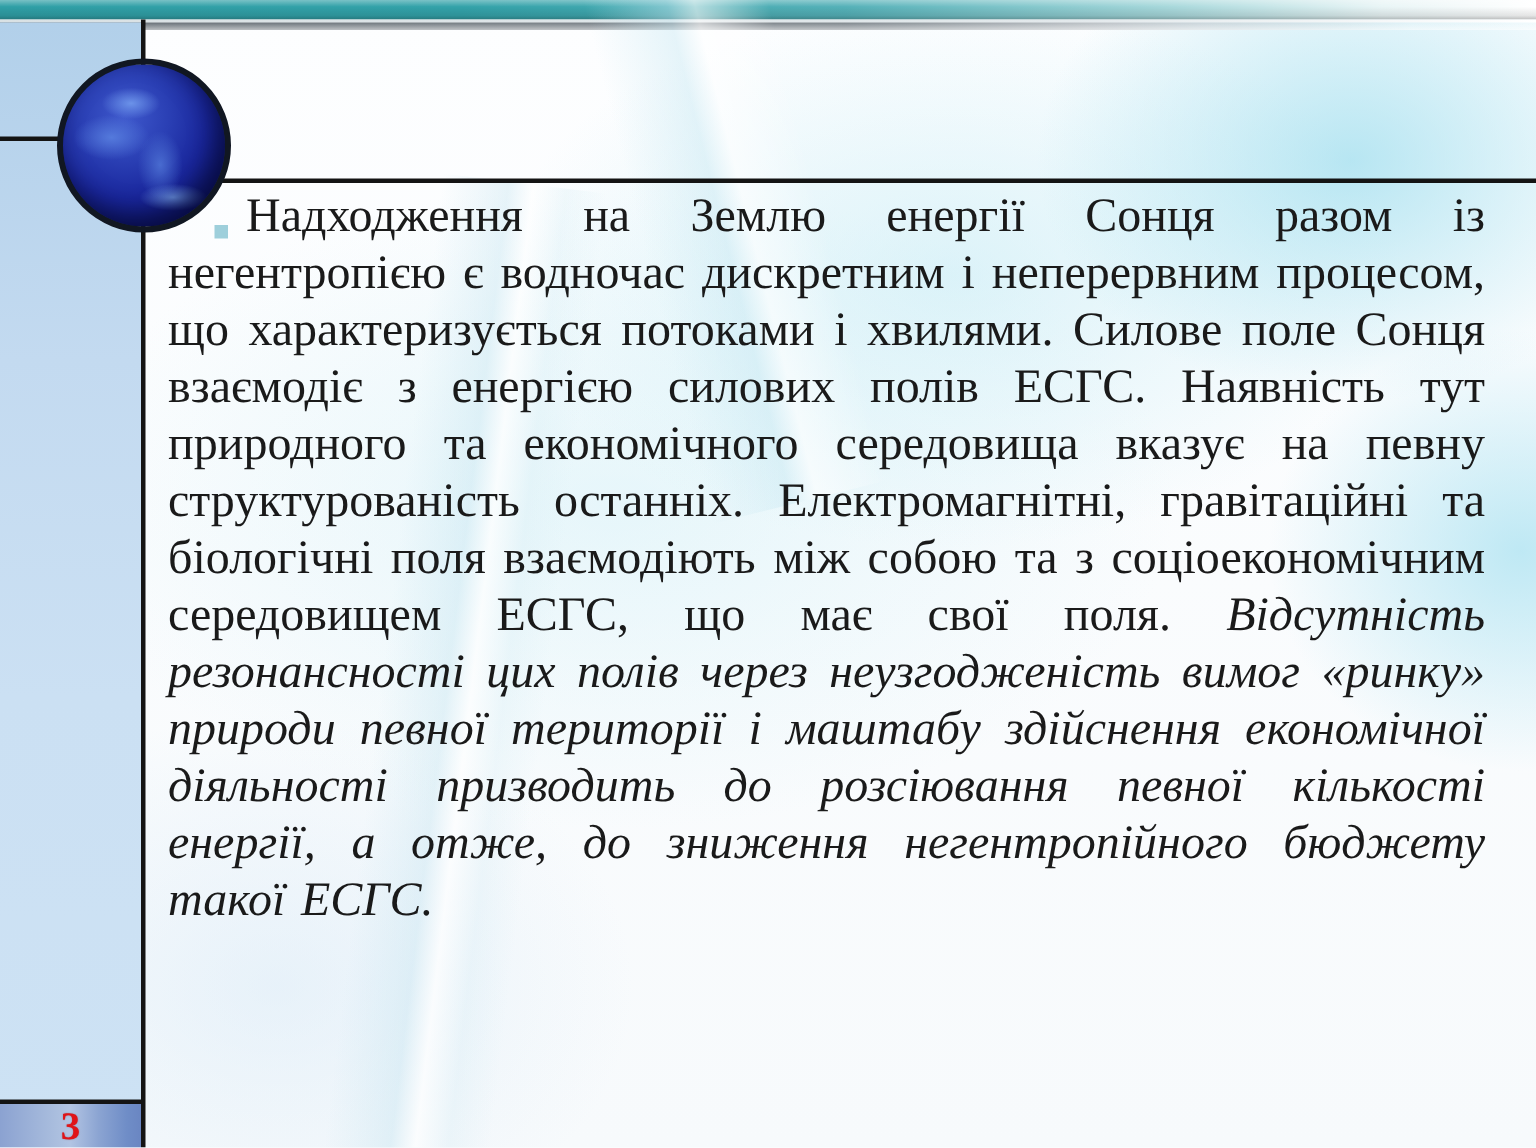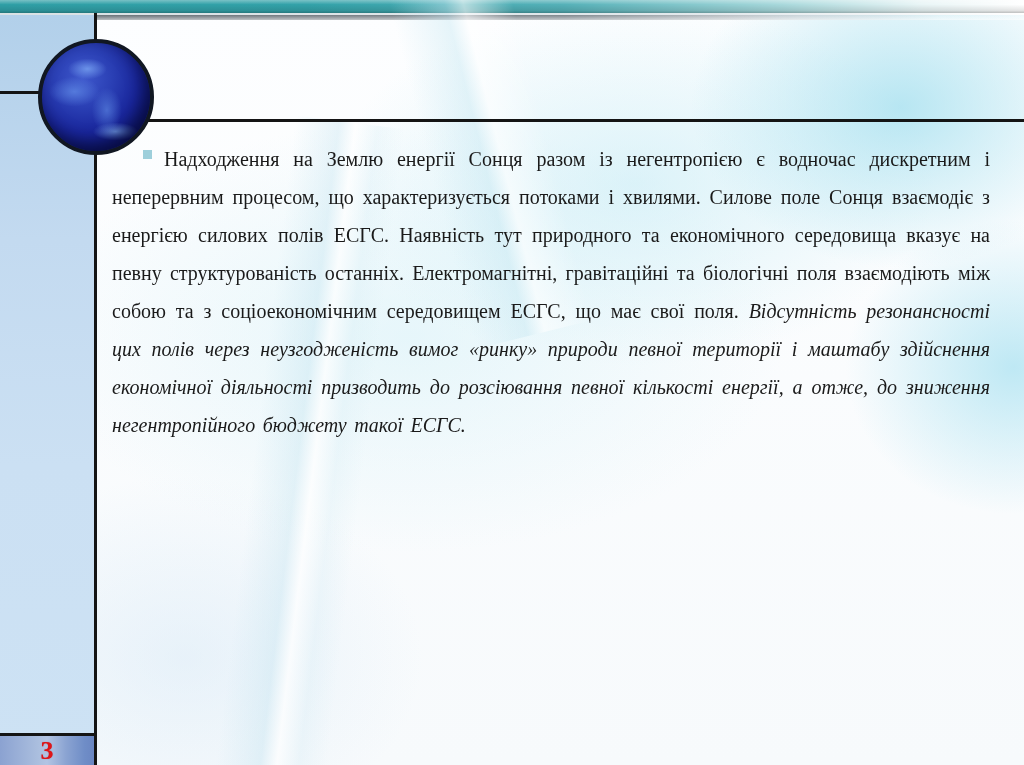--- a/index.html
+++ b/index.html
@@ -71,22 +71,22 @@
       radial-gradient(ellipse 26px 14px at 42% 24%, rgba(110,150,235,0.95), rgba(110,150,235,0) 75%),
       radial-gradient(ellipse 34px 20px at 30% 45%, rgba(90,130,225,0.85), rgba(90,130,225,0) 75%),
       radial-gradient(ellipse 20px 30px at 60% 62%, rgba(85,125,220,0.75), rgba(85,125,220,0) 75%),
       radial-gradient(ellipse 30px 12px at 68% 82%, rgba(120,165,240,0.8), rgba(120,165,240,0) 75%),
       radial-gradient(circle at 38% 32%, #3e58cc 0%, #2a3fb4 30%, #19269c 55%, #0d1570 85%, #080e52 100%);
     box-shadow: inset -6px -8px 16px rgba(0,0,20,0.55);
   }
 
   
   .content {
-    position:absolute; left:112px; top:140px; width:878px;
-    font-size:20px; line-height:38px; color:#1a1a1a;
+    position:absolute; left:112px; top:124px; width:878px;
+    font-size:32px; line-height:38px; color:#1a1a1a;
     text-align:justify; text-indent:52px; word-spacing:2.5px;
   }
   .content .it { font-style:italic; }
 
   .bullet {
     position:absolute; left:143px; top:150px; width:9px; height:9px;
     background:#9ecfdb;
   }
 
   

